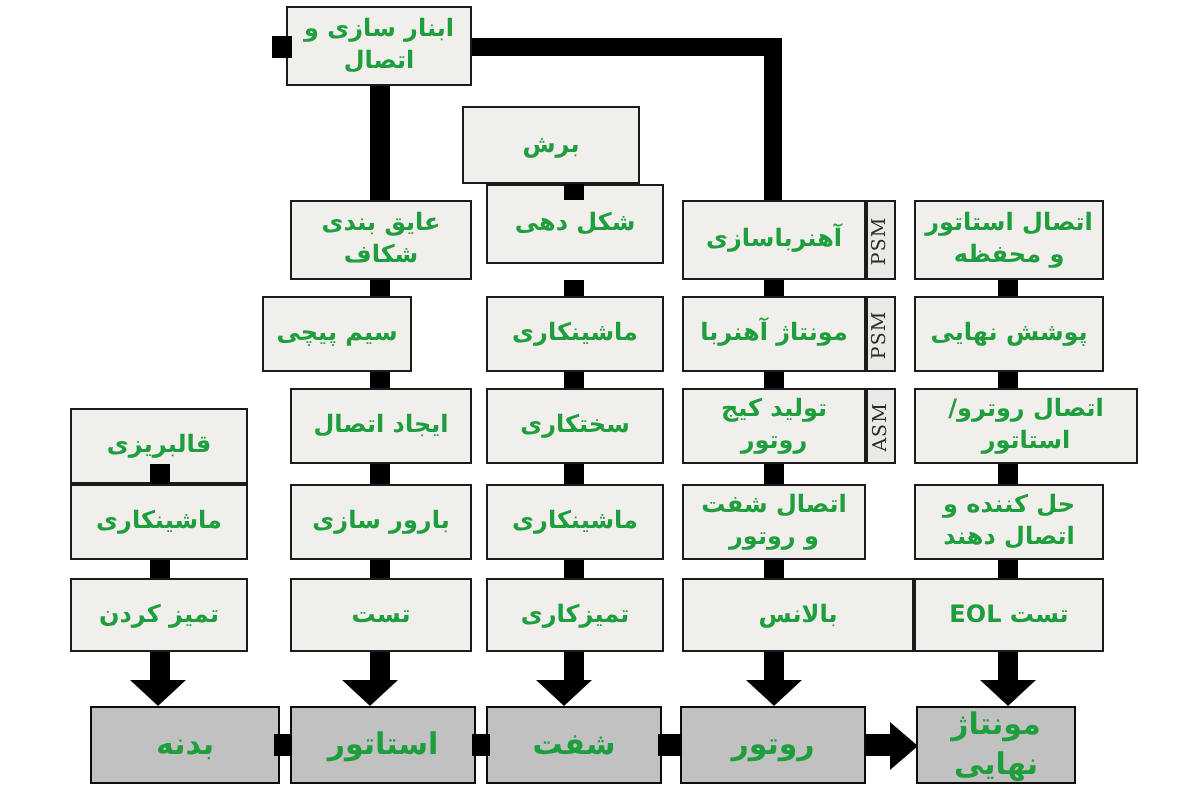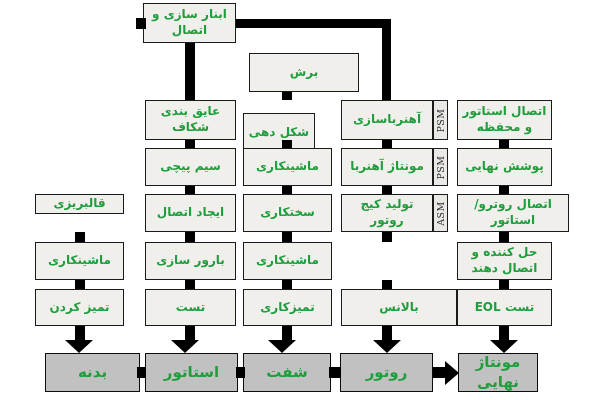--- a/index.html
+++ b/index.html
@@ -25,42 +25,42 @@
 
 <div id="stage">
 
   <div class="node" style="left:143px;top:3px;width:93px;height:40px">ابنار سازی و اتصال</div>
 
   <div class="conn" style="left:136px;top:18px;width:10px;height:11px"></div>
   <div class="conn" style="left:236px;top:19px;width:155px;height:9px"></div>
   <div class="conn" style="left:382px;top:19px;width:9px;height:81px"></div>
   <div class="conn" style="left:185px;top:43px;width:10px;height:57px"></div>
 
-  <div class="node" style="left:35px;top:194px;width:89px;height:20px">قالبریزی</div>
+  <div class="node" style="left:35px;top:204px;width:89px;height:38px">قالبریزی</div>
   <div class="node" style="left:35px;top:242px;width:89px;height:38px">ماشینکاری</div>
   <div class="node" style="left:35px;top:289px;width:89px;height:37px">تمیز کردن</div>
   <div class="conn" style="left:75px;top:232px;width:10px;height:10px"></div>
   <div class="conn" style="left:75px;top:280px;width:10px;height:9px"></div>
   <div class="conn" style="left:75px;top:326px;width:10px;height:15px"></div>
   <div class="tri-down" style="left:65px;top:340px"></div>
 
   <div class="node" style="left:145px;top:100px;width:91px;height:40px">عایق بندی شکاف</div>
-  <div class="node" style="left:145px;top:148px;width:91px;height:38px">سیم پیچی</div>
+  <div class="node" style="left:131px;top:148px;width:75px;height:38px">سیم پیچی</div>
   <div class="node" style="left:145px;top:194px;width:91px;height:38px">ایجاد اتصال</div>
   <div class="node" style="left:145px;top:242px;width:91px;height:38px">بارور سازی</div>
   <div class="node" style="left:145px;top:289px;width:91px;height:37px">تست</div>
   <div class="conn" style="left:185px;top:140px;width:10px;height:8px"></div>
   <div class="conn" style="left:185px;top:186px;width:10px;height:8px"></div>
   <div class="conn" style="left:185px;top:232px;width:10px;height:10px"></div>
   <div class="conn" style="left:185px;top:280px;width:10px;height:9px"></div>
   <div class="conn" style="left:185px;top:326px;width:10px;height:15px"></div>
   <div class="tri-down" style="left:171px;top:340px"></div>
 
-  <div class="node" style="left:249px;top:53px;width:110px;height:39px">برش</div>
-  <div class="node" style="left:243px;top:113px;width:72px;height:40px">شکل دهی</div>
+  <div class="node" style="left:231px;top:53px;width:89px;height:39px">برش</div>
+  <div class="node" style="left:243px;top:92px;width:89px;height:40px">شکل دهی</div>
   <div class="node" style="left:243px;top:148px;width:89px;height:38px">ماشینکاری</div>
   <div class="node" style="left:243px;top:194px;width:89px;height:38px">سختکاری</div>
   <div class="node" style="left:243px;top:242px;width:89px;height:38px">ماشینکاری</div>
   <div class="node" style="left:243px;top:289px;width:89px;height:37px">تمیزکاری</div>
   <div class="conn" style="left:282px;top:92px;width:10px;height:8px"></div>
   <div class="conn" style="left:282px;top:140px;width:10px;height:8px"></div>
   <div class="conn" style="left:282px;top:186px;width:10px;height:8px"></div>
   <div class="conn" style="left:282px;top:232px;width:10px;height:10px"></div>
   <div class="conn" style="left:282px;top:280px;width:10px;height:9px"></div>
   <div class="conn" style="left:282px;top:326px;width:10px;height:15px"></div>
@@ -71,20 +71,21 @@
     <span>PSM</span>
   </div>
   <div class="node" style="left:341px;top:148px;width:92px;height:38px">مونتاژ آهنربا</div>
   <div class="tab" style="left:433px;top:148px;width:15px;height:38px">
     <span>PSM</span>
   </div>
   <div class="node" style="left:341px;top:194px;width:92px;height:38px">تولید کیج روتور</div>
   <div class="tab" style="left:433px;top:194px;width:15px;height:38px">
     <span>ASM</span>
   </div>
+  <div class="node" style="left:341px;top:242px;width:92px;height:38px">اتصال شفت و روتور</div>
   <div class="node" style="left:341px;top:289px;width:116px;height:37px">بالانس</div>
   <div class="conn" style="left:382px;top:140px;width:10px;height:8px"></div>
   <div class="conn" style="left:382px;top:186px;width:10px;height:8px"></div>
   <div class="conn" style="left:382px;top:232px;width:10px;height:10px"></div>
   <div class="conn" style="left:382px;top:280px;width:10px;height:9px"></div>
   <div class="conn" style="left:382px;top:326px;width:10px;height:15px"></div>
   <div class="tri-down" style="left:373px;top:340px"></div>
 
   <div class="node" style="left:457px;top:148px;width:95px;height:38px">پوشش نهایی</div>
   <div class="node" style="left:457px;top:100px;width:95px;height:40px">اتصال استاتور و محفظه</div>

